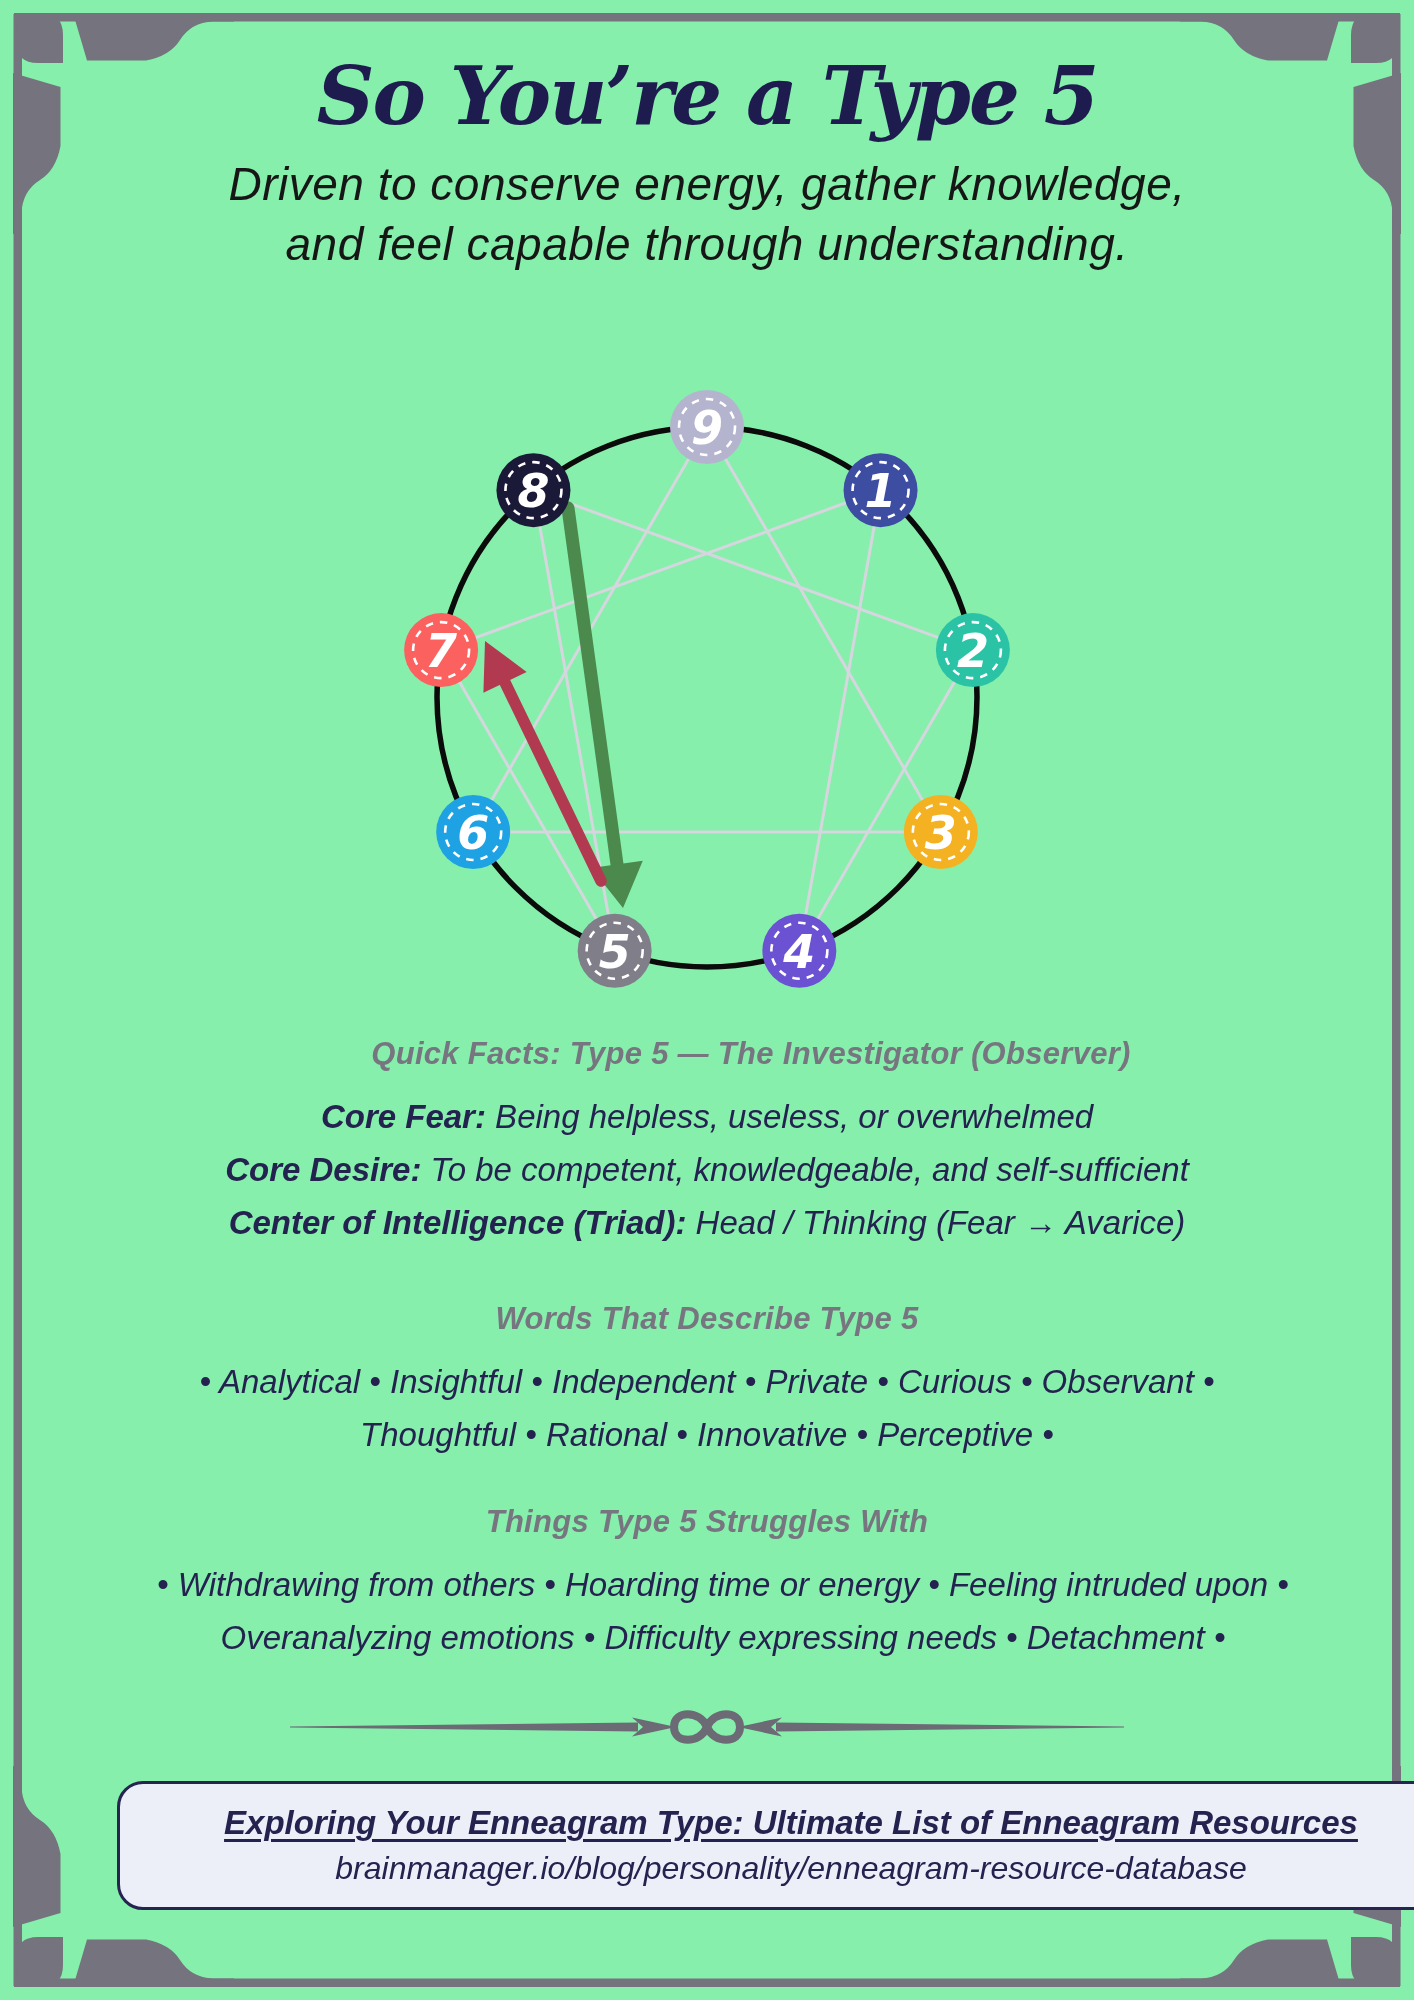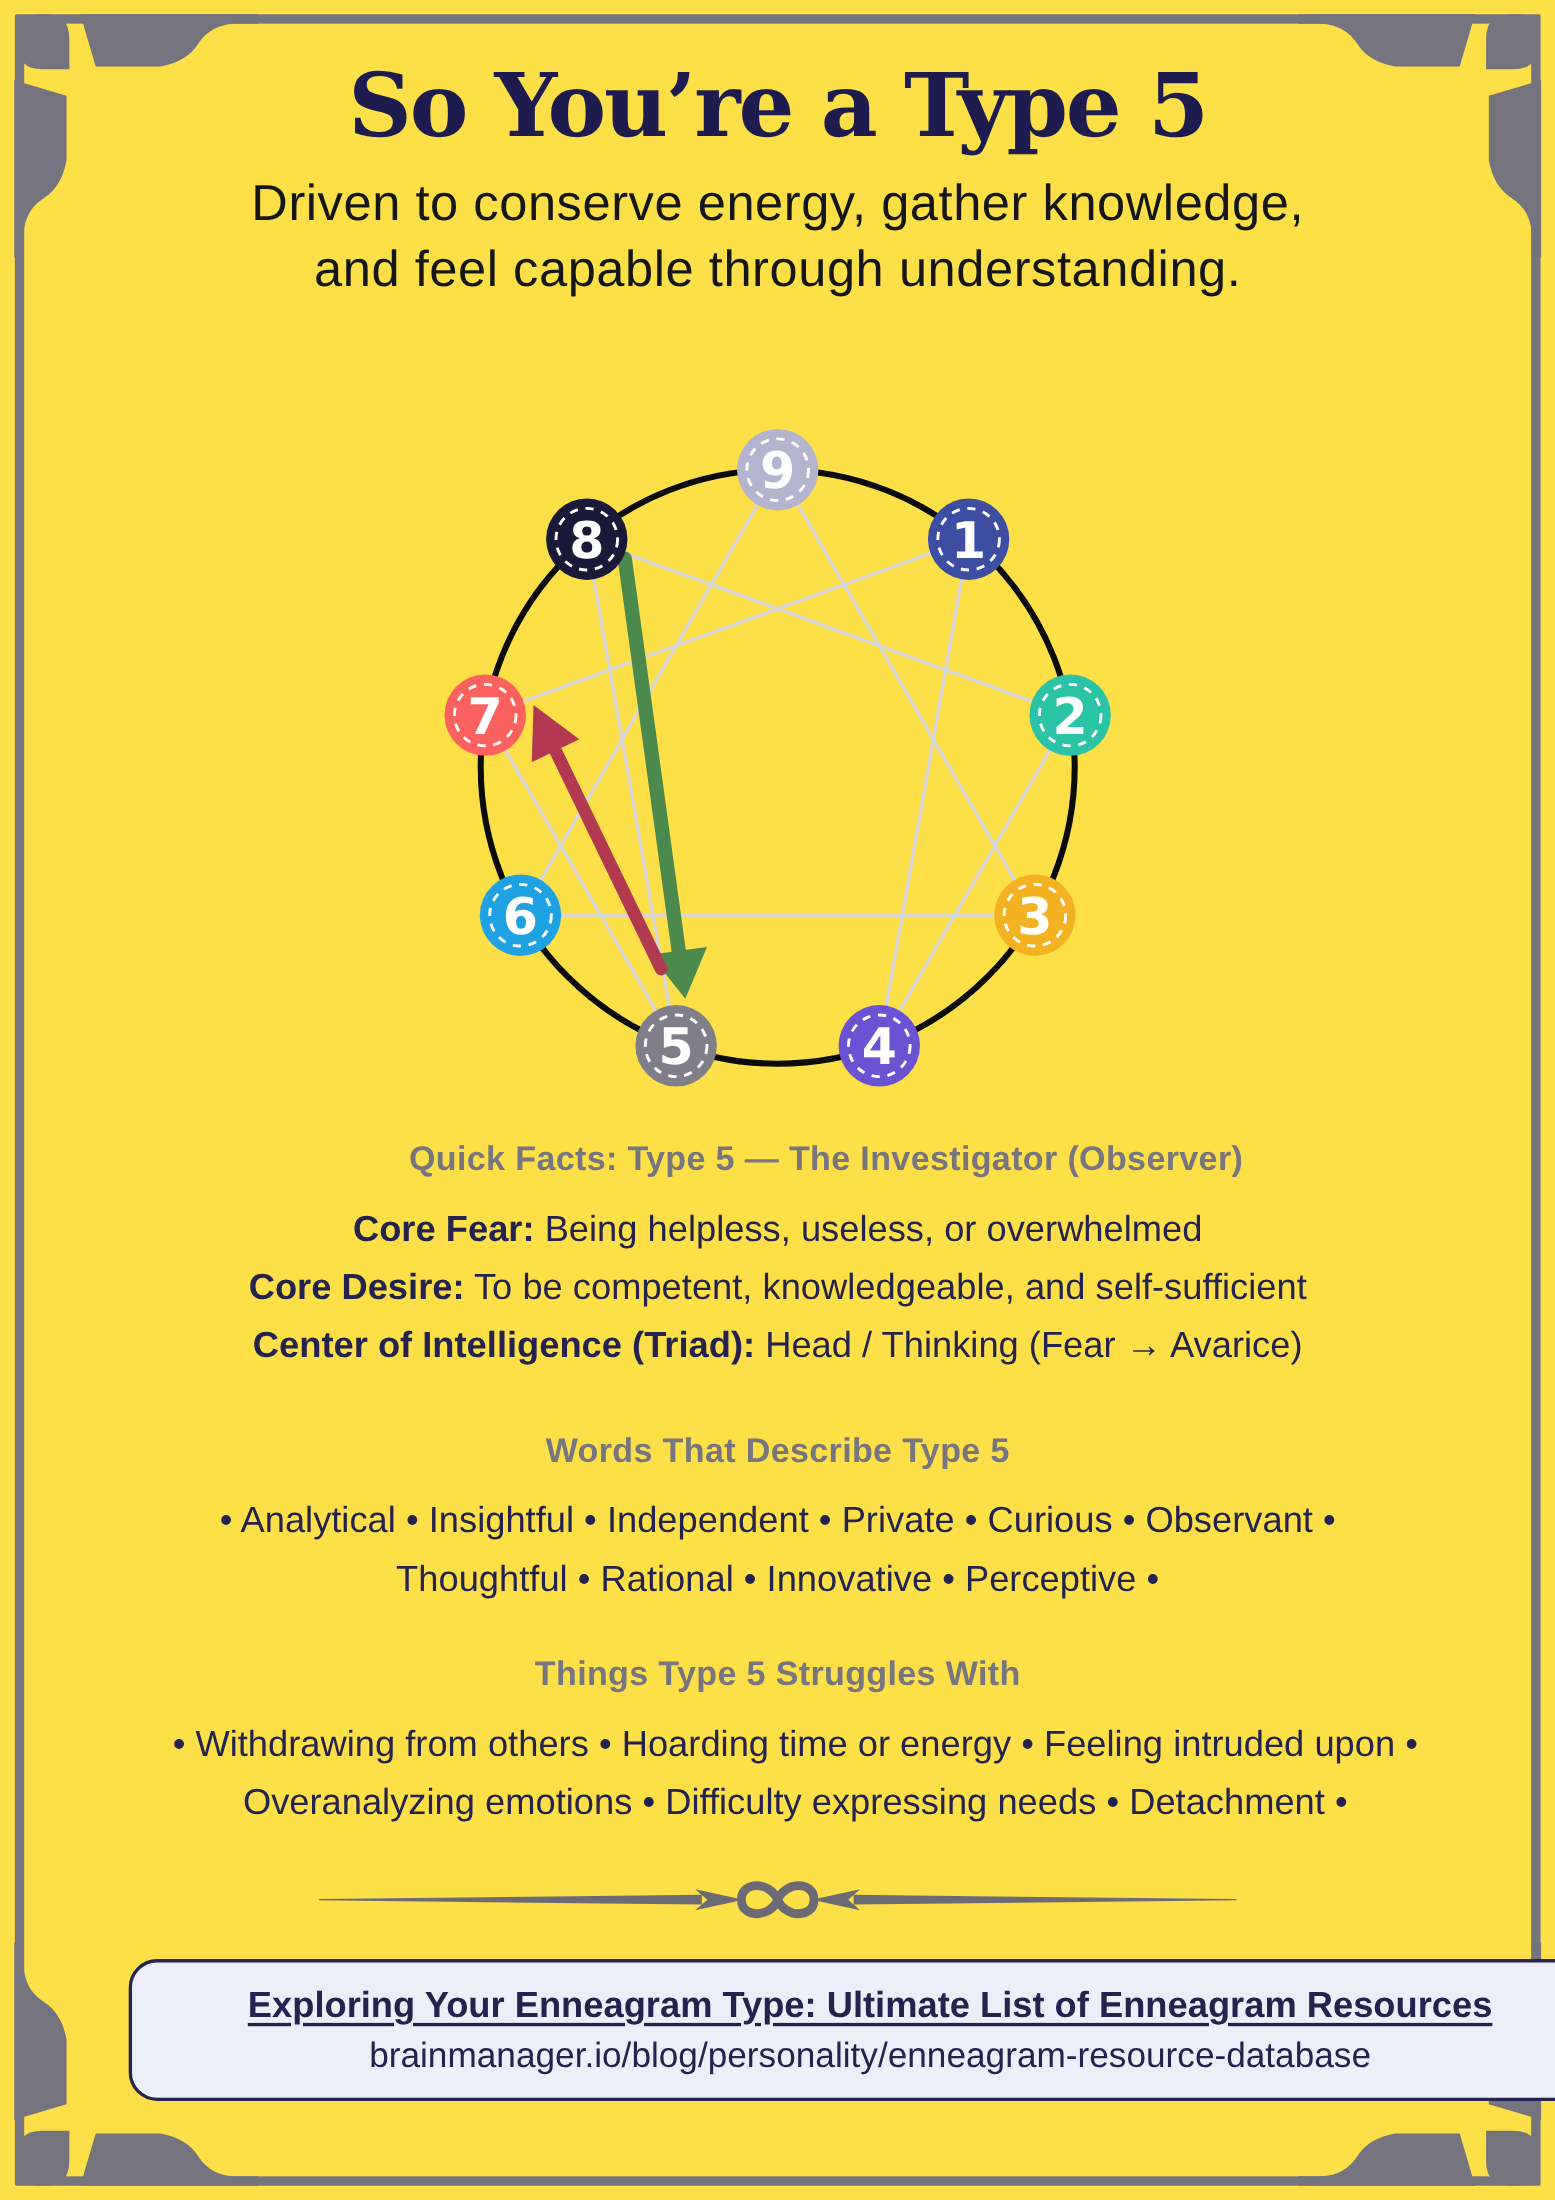--- a/index.html
+++ b/index.html
@@ -1,17 +1,17 @@
 <!DOCTYPE html>
 <html style="--frame-gray: #75737e; --divider-gray: #6b6a75; --title-navy: #1e1c4e; --body-black: #161616; --navy: #24224f; --heading-gray: #77757f; --box-bg: #edeff8; --box-border: #262450;"><head>
 <meta charset="utf-8">
 <style>
   html,body{margin:0;padding:0;background:#ffffff;}
-  .page{position:relative;width:1414px;height:2000px;background:#fde047;overflow:hidden;
-        font-family:"Liberation Sans",sans-serif;}
+  .page{position:relative;width:1414px;height:2000px;background:#86efac;overflow:hidden;
+        font-family:"Liberation Sans",sans-serif;font-style:italic;}
   .abs{position:absolute;left:0;width:100%;text-align:center;}
   .title{top:52px;font-family:"DejaVu Serif",serif;font-weight:bold;font-size:80px;
          letter-spacing:-2px;color:var(--title-navy);line-height:1.1;}
   .subtitle{top:154px;font-size:46px;line-height:60px;color:var(--body-black);letter-spacing:.5px;}
   .gray-heading{font-weight:bold;font-size:31px;color:var(--heading-gray);letter-spacing:.3px;}
   .navy-lines{font-size:33px;line-height:53px;color:var(--navy);}
   .navy-lines .b{font-weight:bold;}
   #qf-heading{top:1036px;padding-left:44px;}
   #qf-rows{top:1090px;}
   #words-heading{top:1301px;}

